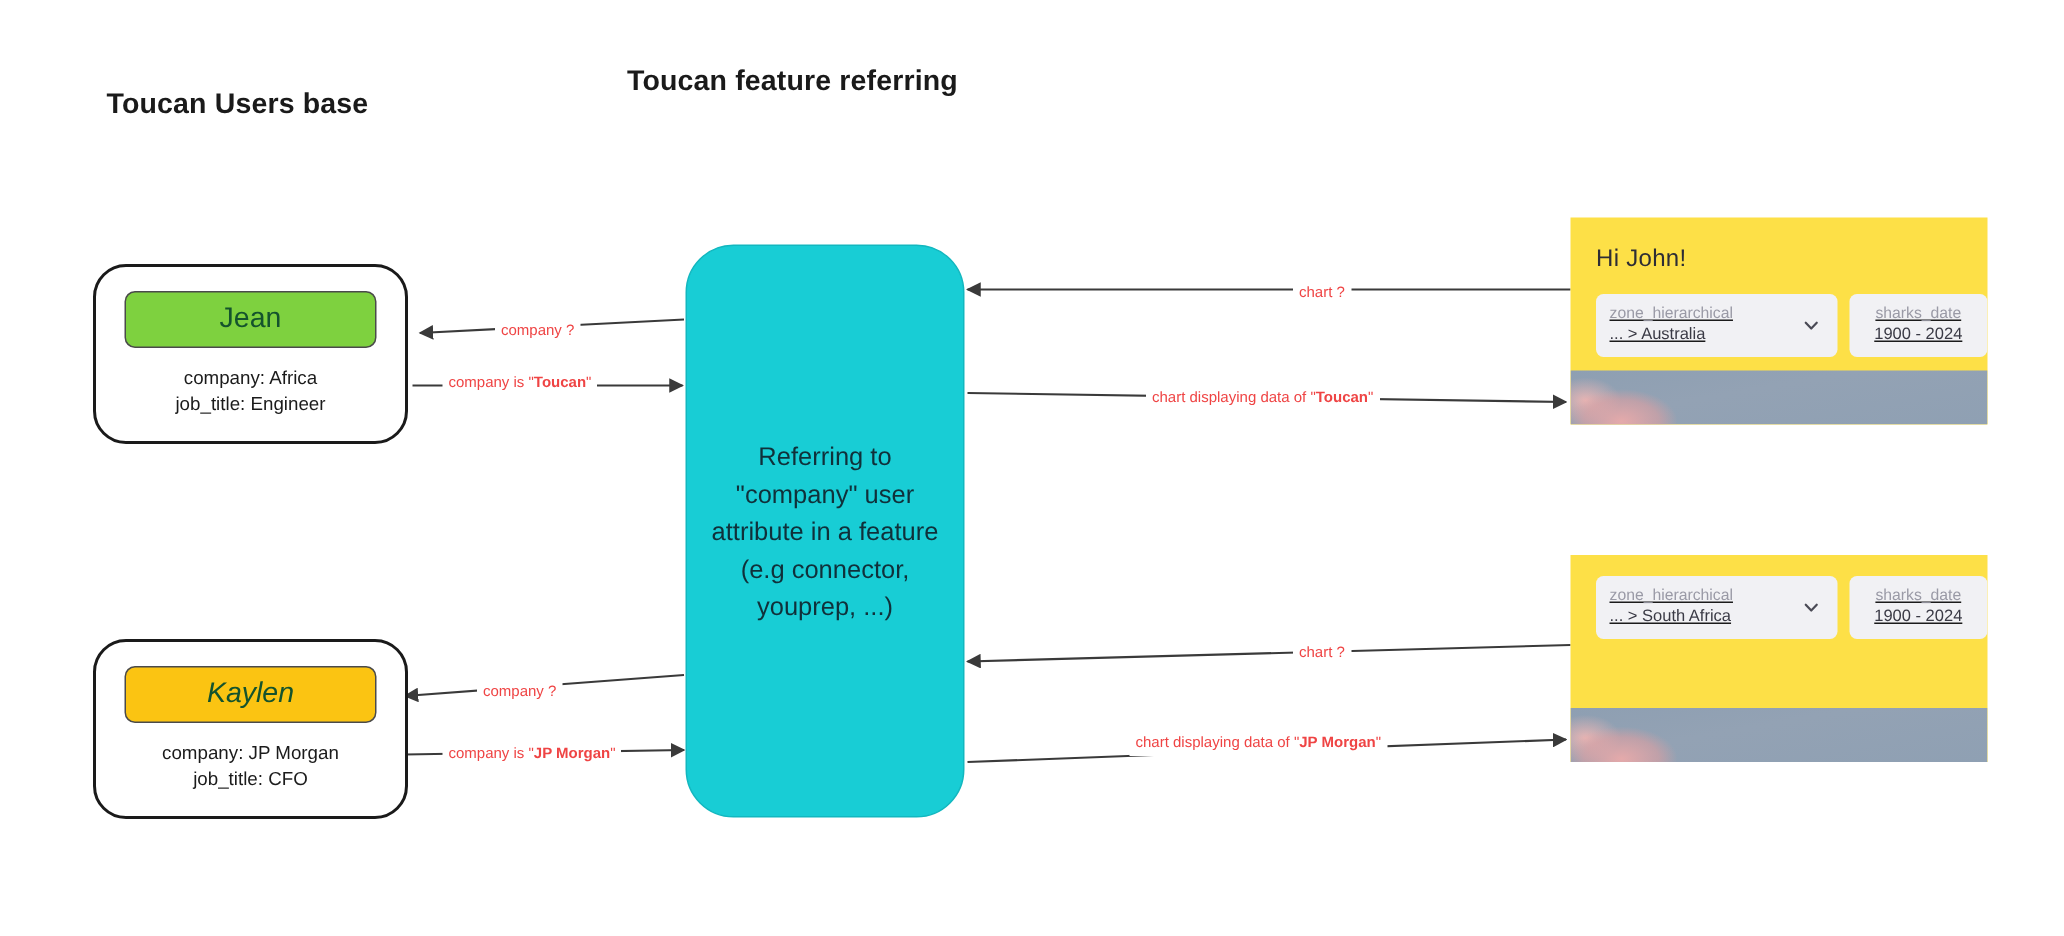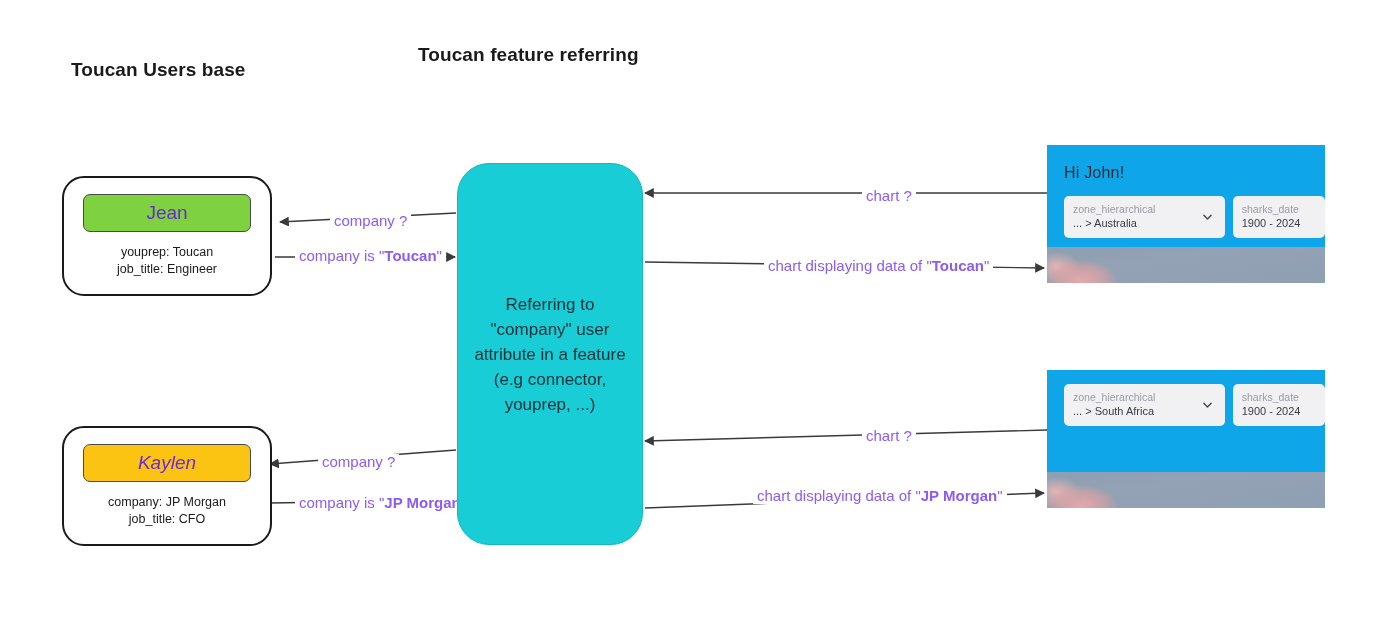--- a/index.html
+++ b/index.html
@@ -38,21 +38,21 @@
     display:flex;flex-direction:column;align-items:center;
   }
   #card-jean{left:62px;top:176px;}
   #card-kaylen{left:62px;top:426px;}
   .user-badge{
     width:168px;height:38px;
     margin-top:16px;
     border:1px solid #4a4a4a;
     border-radius:7px;
     display:flex;align-items:center;justify-content:center;
-    font-size:19px;color:#6d28d9;
+    font-size:19px;color:#14532d;
     box-sizing:border-box;
   }
   .badge-green{background:#7ED13F;}
   .badge-yellow{background:#FBC412;font-style:italic;}
   .user-attrs{
     margin-top:12px;
     font-size:12.5px;
     line-height:17px;
     color:#1b1b1b;
     text-align:center;
@@ -74,21 +74,21 @@
     line-height:25px;
     text-align:center;
     color:#10303a;
     padding:0 14px;
   }
 
   
   .dash-card{
     position:absolute;
     left:1047px;width:278px;
-    background:#0ea5e9;
+    background:#fde047;
     box-sizing:border-box;
     overflow:hidden;
   }
   #dash-john{top:145px;height:138px;}
   #dash-kaylen{top:370px;height:138px;}
   .dash-greeting{
     font-size:16px;
     color:#2d2d35;
     padding:19px 0 0 17px;
     letter-spacing:.2px;
@@ -96,23 +96,24 @@
   .dash-filters{
     display:flex;gap:8px;
     padding:14px 0 0 17px;
   }
   .filter-chip{
     background:#f1f1f4;
     border-radius:5px;
     padding:6px 9px 7px 9px;
     box-sizing:border-box;
     position:relative;
+    text-decoration:underline;
   }
   .chip-zone{width:166px;}
-  .chip-date{width:95px;}
+  .chip-date{width:95px;text-align:center;}
   .chip-label{
     font-size:10.5px;
     color:#9a9aa6;
     line-height:14px;
     white-space:nowrap;
   }
   .chip-value{
     font-size:11px;
     color:#3a3a45;
     line-height:15px;
@@ -132,22 +133,22 @@
       linear-gradient(170deg,#8e9fb2 0%, #93a2b4 40%, #8fa0b3 100%);
   }
   #img-john{top:102px;}
   #img-kaylen{top:102px;}
 
   
   #edges{position:absolute;left:0;top:0;width:1376px;height:624px;pointer-events:none;}
   .edge-line{fill:none;stroke:#3a3a3a;stroke-width:1.4px;}
   .edge-label{
     position:absolute;
-    font-size:15px;
-    color:#8b5cf6;
+    font-size:10px;
+    color:#ef4444;
     background:#ffffff;
     padding:0 4px;
     white-space:nowrap;
     line-height:16px;
   }
   .edge-label b{font-weight:bold;}
   #lbl-company-q-top{left:330px;top:213px;}
   #lbl-company-is-top{left:295px;top:248px;}
   #lbl-company-q-bot{left:318px;top:454px;}
   #lbl-company-is-bot{left:295px;top:495px;}
@@ -204,21 +205,21 @@
 
   <div class="edge-label" id="lbl-chart-disp-top"><span>chart displaying data of "</span><b>Toucan</b><span>"</span></div>
 
   <div class="edge-label" id="lbl-chart-q-bot">chart ?</div>
 
   <div class="edge-label" id="lbl-chart-disp-bot"><span>chart displaying data of "</span><b>JP Morgan</b><span>"</span></div>
 
   <div class="user-card" id="card-jean">
     <div class="user-badge badge-green" style="background: rgb(126, 209, 63);">Jean</div>
     <div class="user-attrs">
-      <div>youprep: Toucan</div>
+      <div>company: Africa</div>
       <div>job_title: Engineer</div>
     </div>
   </div>
 
   <div class="user-card" id="card-kaylen">
     <div class="user-badge badge-yellow" style="background: rgb(251, 196, 18);">Kaylen</div>
     <div class="user-attrs">
       <div>company: JP Morgan</div>
       <div>job_title: CFO</div>
     </div>

